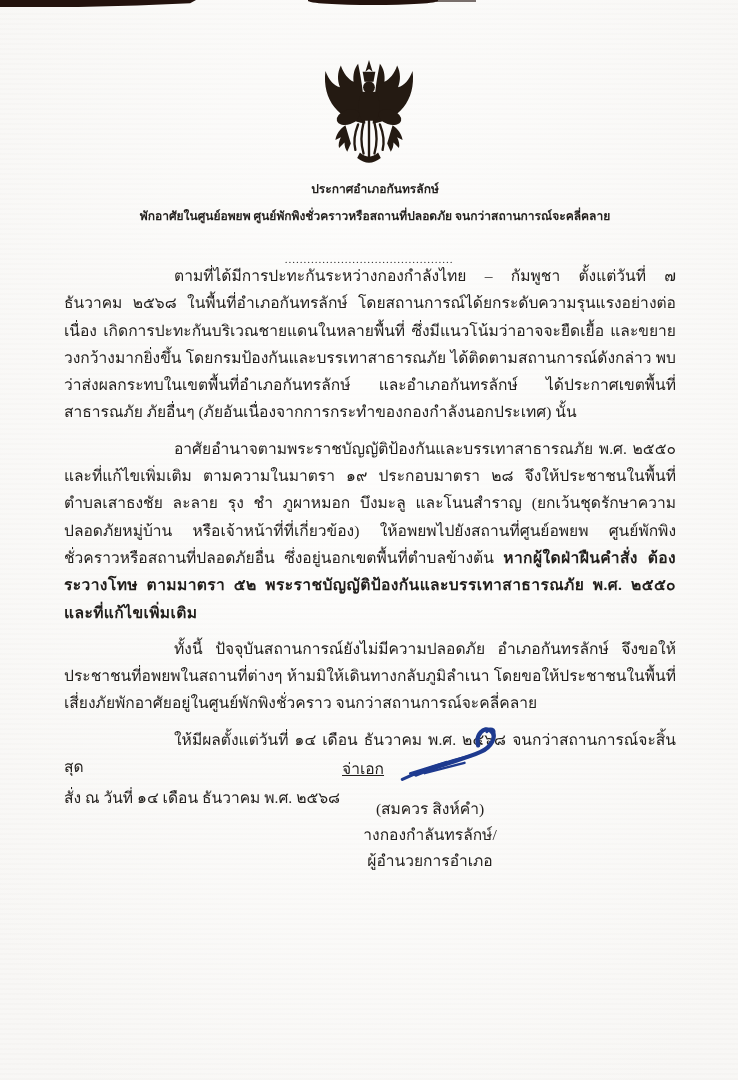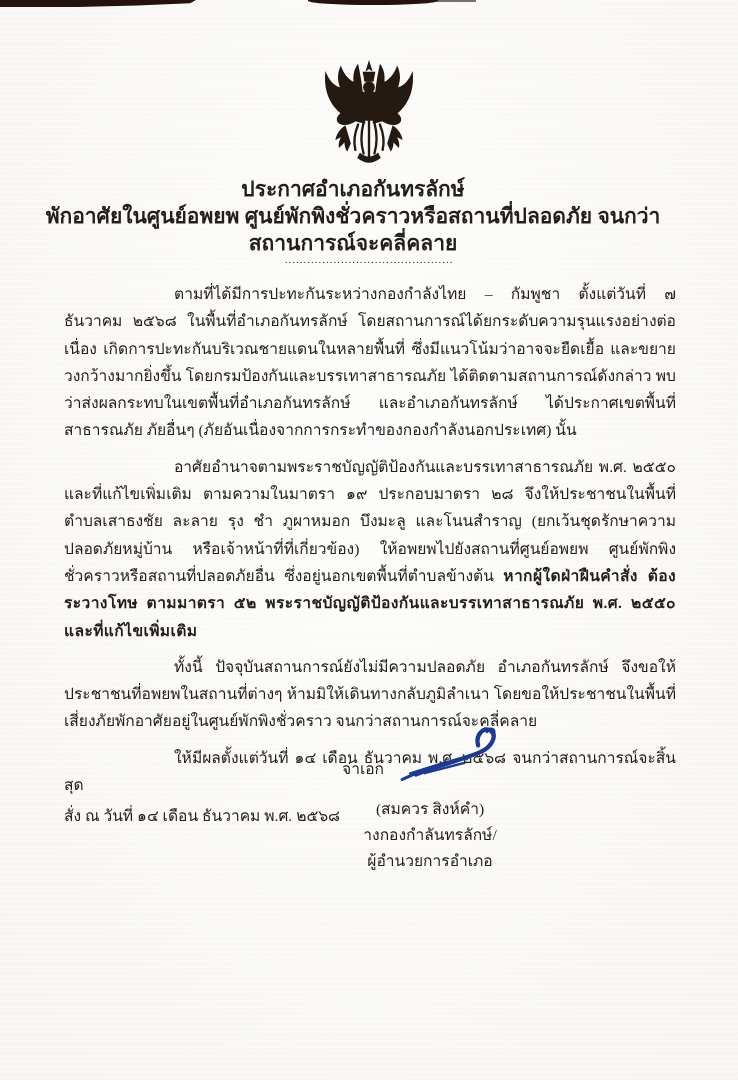--- a/index.html
+++ b/index.html
@@ -22,35 +22,35 @@
   
   .artifact{position:absolute;background:#23120d;}
   .artifact.a1{left:0;top:0;width:196px;height:7px;
     clip-path:polygon(0 0,100% 0,97% 45%,70% 80%,40% 100%,0 100%);}
   .artifact.a2{left:308px;top:0;width:130px;height:5px;border-radius:0 0 60% 60%/0 0 100% 100%;}
   .artifact.a3{left:436px;top:0;width:40px;height:2px;opacity:.6;}
 
   .emblem-wrap{position:absolute;left:0;top:60px;width:738px;text-align:center;}
   .emblem-wrap svg{display:inline-block;}
 
-  .titles{position:absolute;left:18px;top:176px;width:670px;text-align:center;
-    font-weight:bold;font-size:21px;line-height:27px;}
+  .titles{position:absolute;left:40px;top:176px;width:670px;text-align:center;
+    font-weight:bold;font-size:12px;line-height:27px;}
   .dots{position:absolute;left:0;top:252px;width:738px;text-align:center;
     font-size:11px;letter-spacing:1px;color:#2a2a2a;line-height:14px;}
 
-  .bodytext{position:absolute;left:64px;top:280px;width:612px;
+  .bodytext{position:absolute;left:64px;top:262px;width:612px;
     font-size:15.6px;line-height:27.3px;text-align:justify;}
   .para{text-indent:110px;margin:0 0 9px 0;}
   .para strong{letter-spacing:.4px;}
   .line-indent{text-indent:110px;margin:3px 0 0 0;}
   .line-center{text-indent:0;margin:4px 0 8px 0;}
 
   .sigblock{position:absolute;left:300px;top:720px;width:260px;font-size:15.6px;}
   .sigrow{position:relative;height:72px;}
-  .sigrank{position:absolute;left:42px;top:36px;}
+  .sigrank{position:absolute;left:42px;top:36px;text-decoration:underline;}
   .sigscribble{position:absolute;left:92px;top:2px;}
   .signame{text-align:center;line-height:26px;margin-top:4px;}
   .sigtitle{text-align:center;line-height:26px;}
 </style>
 </head>
 <body>
 
 <div class="page">
 
   <div class="artifact a1"></div>

